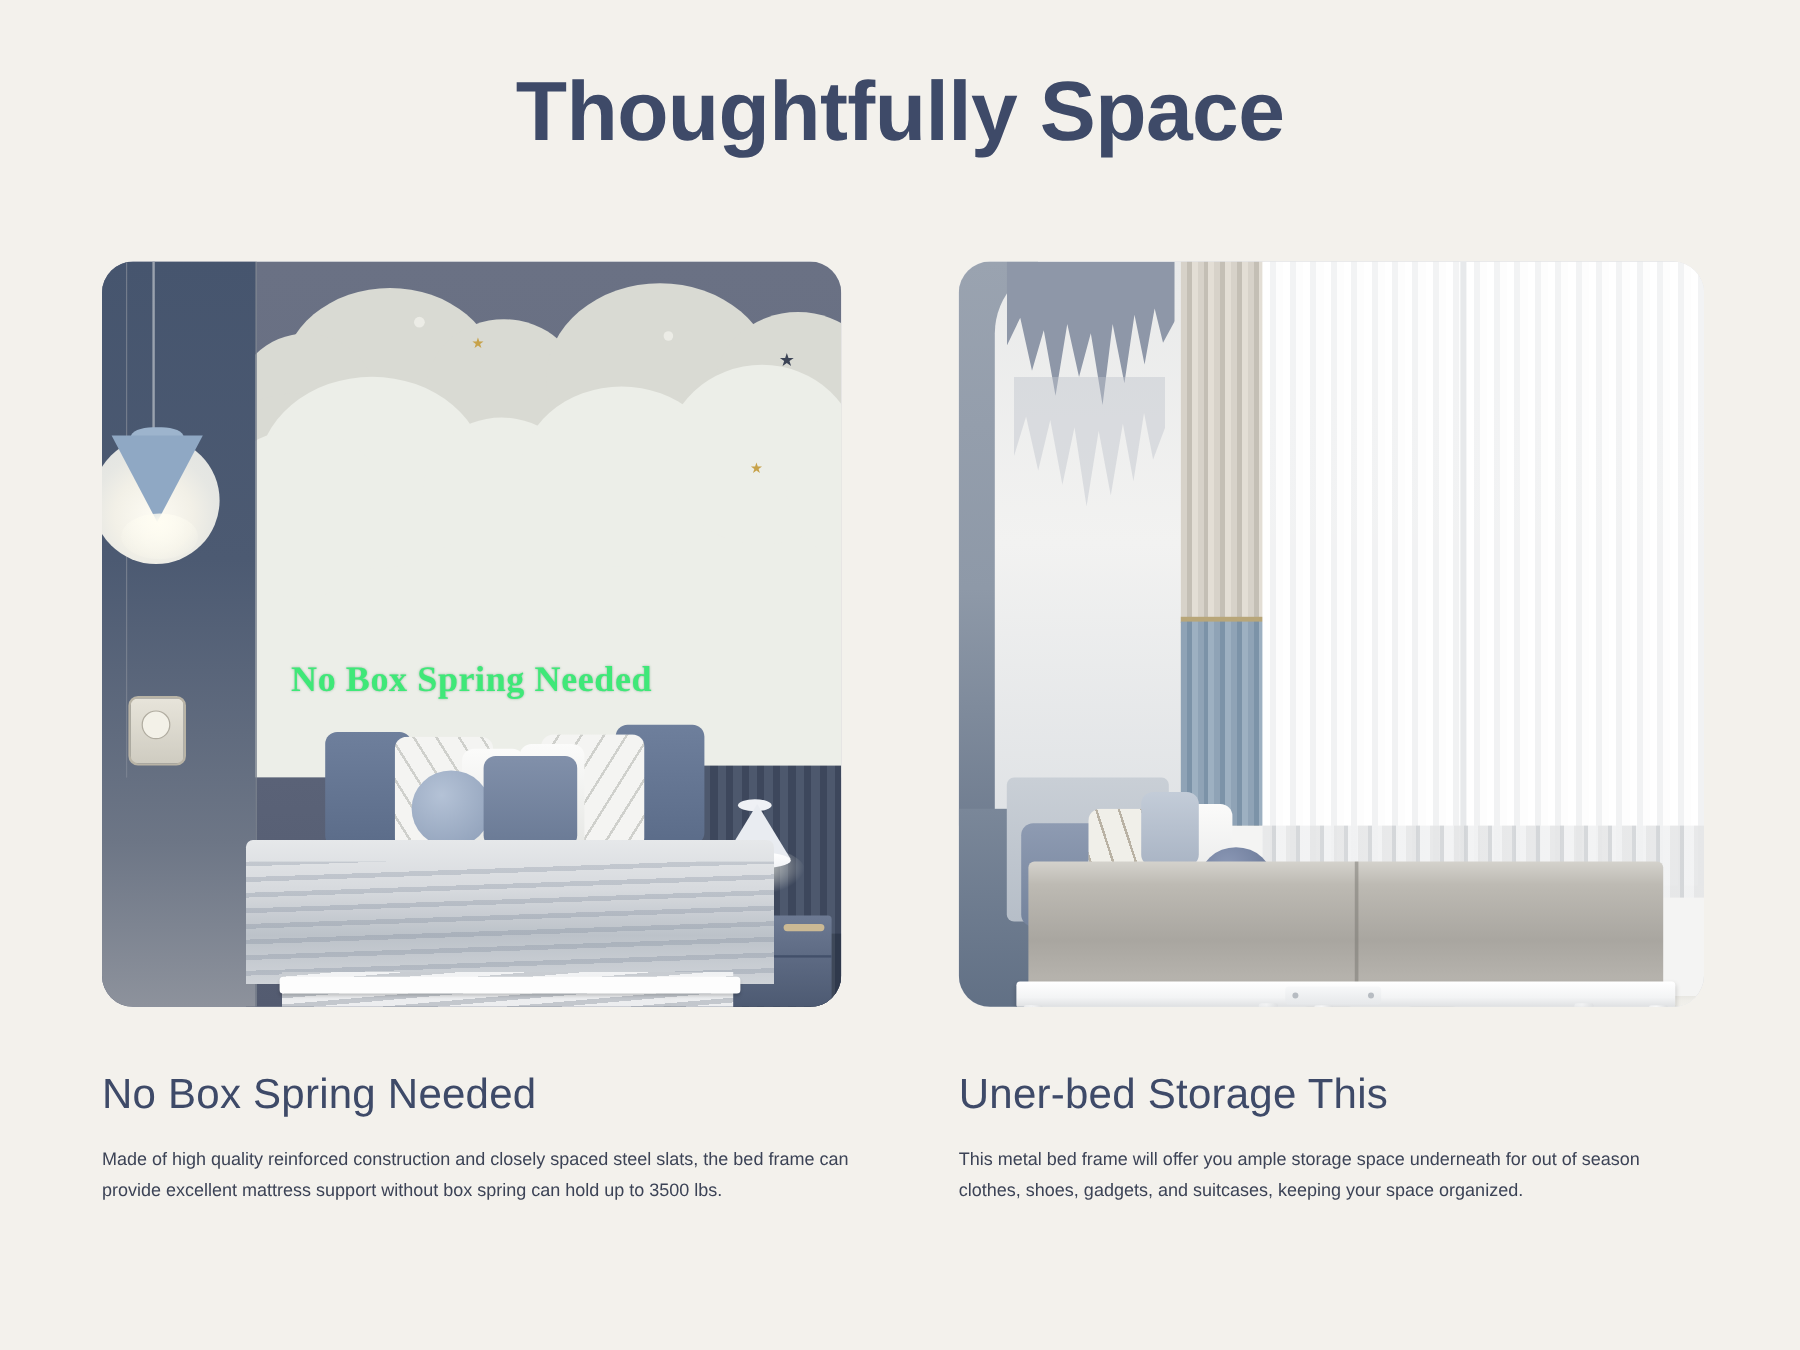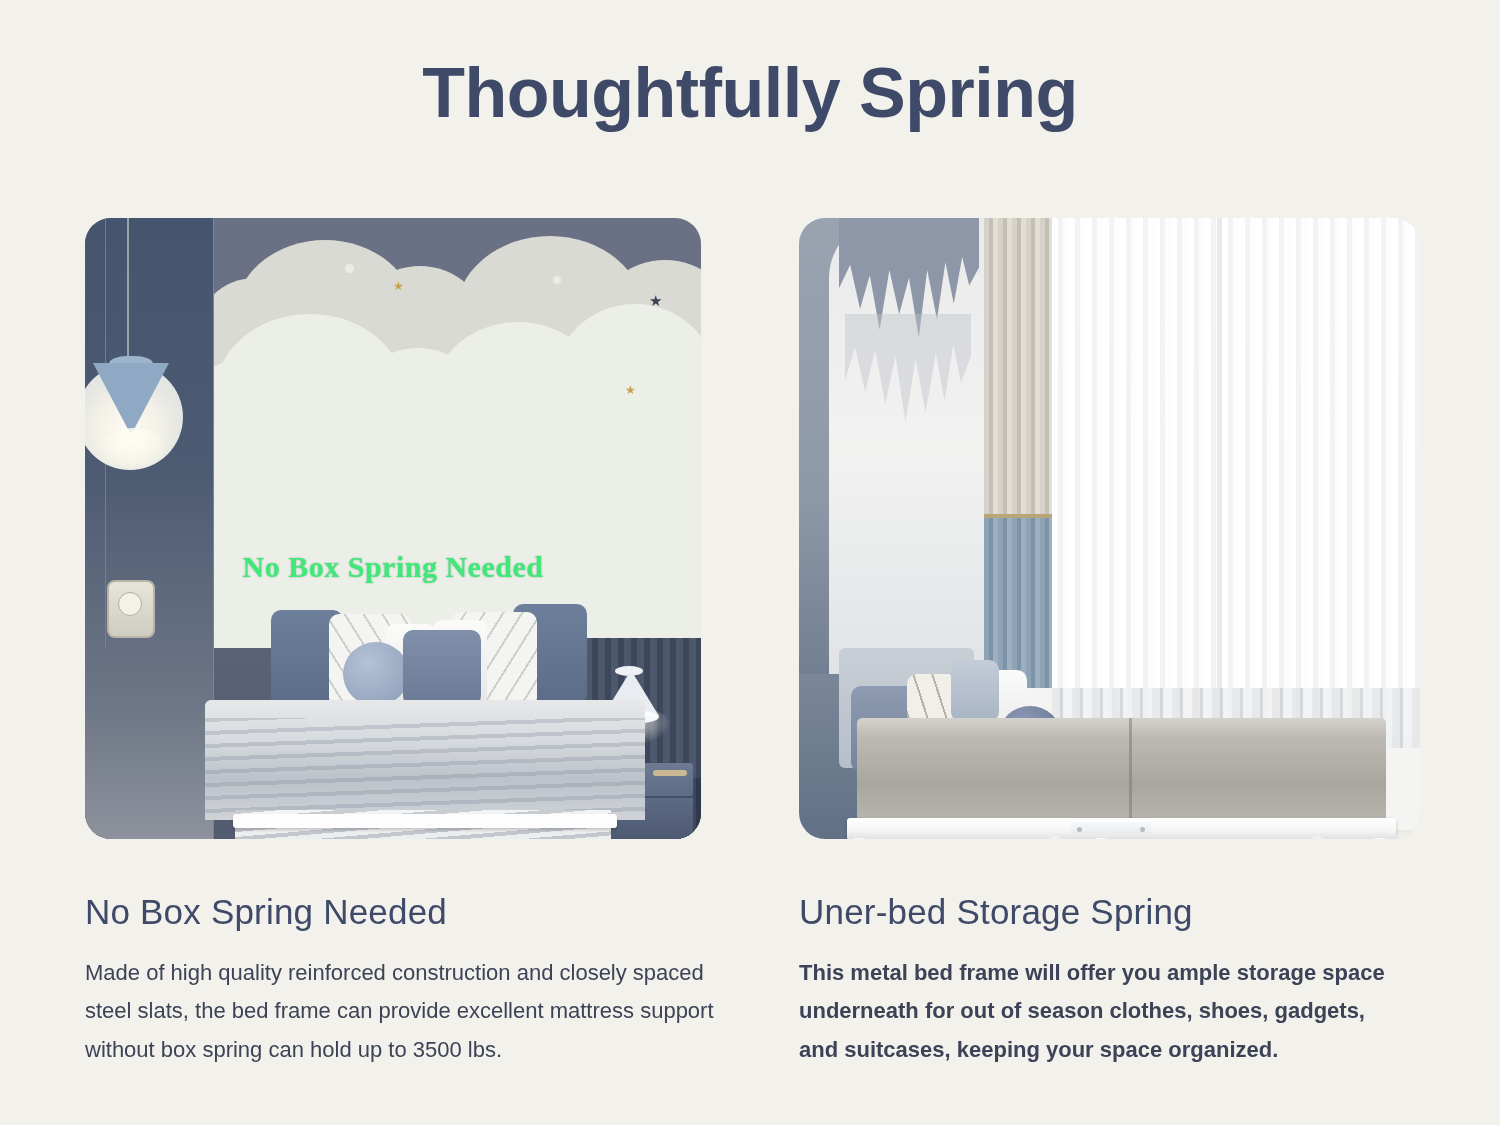--- a/index.html
+++ b/index.html
@@ -41,26 +41,26 @@
   .cap-title{
     margin-top:54px;
     font-size:35px;
     color:#3e4a68;
     font-weight:400;
     letter-spacing:0.2px;
     line-height:1.1;
   }
   .cap-body{
     margin-top:22px;
-    font-size:22px;
+    font-size:15px;
     line-height:1.75;
     color:#3c4356;
     font-weight:400;
   }
-  .panel-right .cap-body{width:600px;font-weight:bold;}
+  .panel-right .cap-body{width:600px;}
   .panel-left .cap-body{width:630px;}
 
   
   .l-wall{position:absolute;inset:0;background:
       linear-gradient(180deg,#6a7184 0%,#676e82 52%,#5d6479 52.01%,#596075 100%);}
   .l-wall-left{position:absolute;left:0;top:0;width:128px;height:100%;
       background:linear-gradient(180deg,#46556e 0%,#4c5a72 40%,#6d7686 78%,#8d929c 100%);
       border-right:1px solid #7d8490;}
   .l-wall-left2{position:absolute;left:20px;top:0;width:1px;height:430px;background:#7e8694;opacity:.8;}
 
@@ -195,21 +195,21 @@
   .r-leg{position:absolute;width:16px;background:linear-gradient(90deg,#f3f4f5,#ffffff 40%,#d8dadc);border-radius:2px;}
   .r-rug{position:absolute;left:190px;top:612px;right:0;bottom:0;
       background:linear-gradient(180deg,#e8e7e2 0%,#efeee9 45%,#f1f0eb 100%);
       clip-path:polygon(10% 0,100% 0,100% 100%,0 100%);}
 </style>
 </head>
 <body>
 
 <div class="page">
 
-  <div class="title">Thoughtfully Spring</div>
+  <div class="title">Thoughtfully Space</div>
 
   <div class="panel panel-left">
 
     <div class="photo">
       <div class="l-wall"></div>
 
       <div class="cloudwrap">
         <div class="mural-base2"></div>
         <div class="cl" style="left:30px;top:22px;width:180px;height:150px;"></div>
         <div class="cl" style="left:-10px;top:60px;width:120px;height:120px;"></div>
@@ -321,17 +321,17 @@
         <b style="left:6px;"></b>
           <b style="right:6px;"></b>
       </div>
       <div class="r-leg" style="left:54px;top:620px;height:96px;"></div>
       <div class="r-leg" style="left:296px;top:620px;height:96px;"></div>
       <div class="r-leg" style="right:30px;top:620px;height:96px;"></div>
       <div class="r-leg" style="left:250px;top:618px;height:48px;opacity:.5;"></div>
       <div class="r-leg" style="right:92px;top:618px;height:48px;opacity:.5;"></div>
     </div>
 
-    <div class="cap-title">Uner-bed Storage Spring</div>
+    <div class="cap-title">Uner-bed Storage This</div>
     <div class="cap-body">This metal bed frame will offer you ample storage space underneath for out of season clothes, shoes, gadgets, and suitcases, keeping your space organized.</div>
   </div>
 
 </div>
 
 </body></html>

